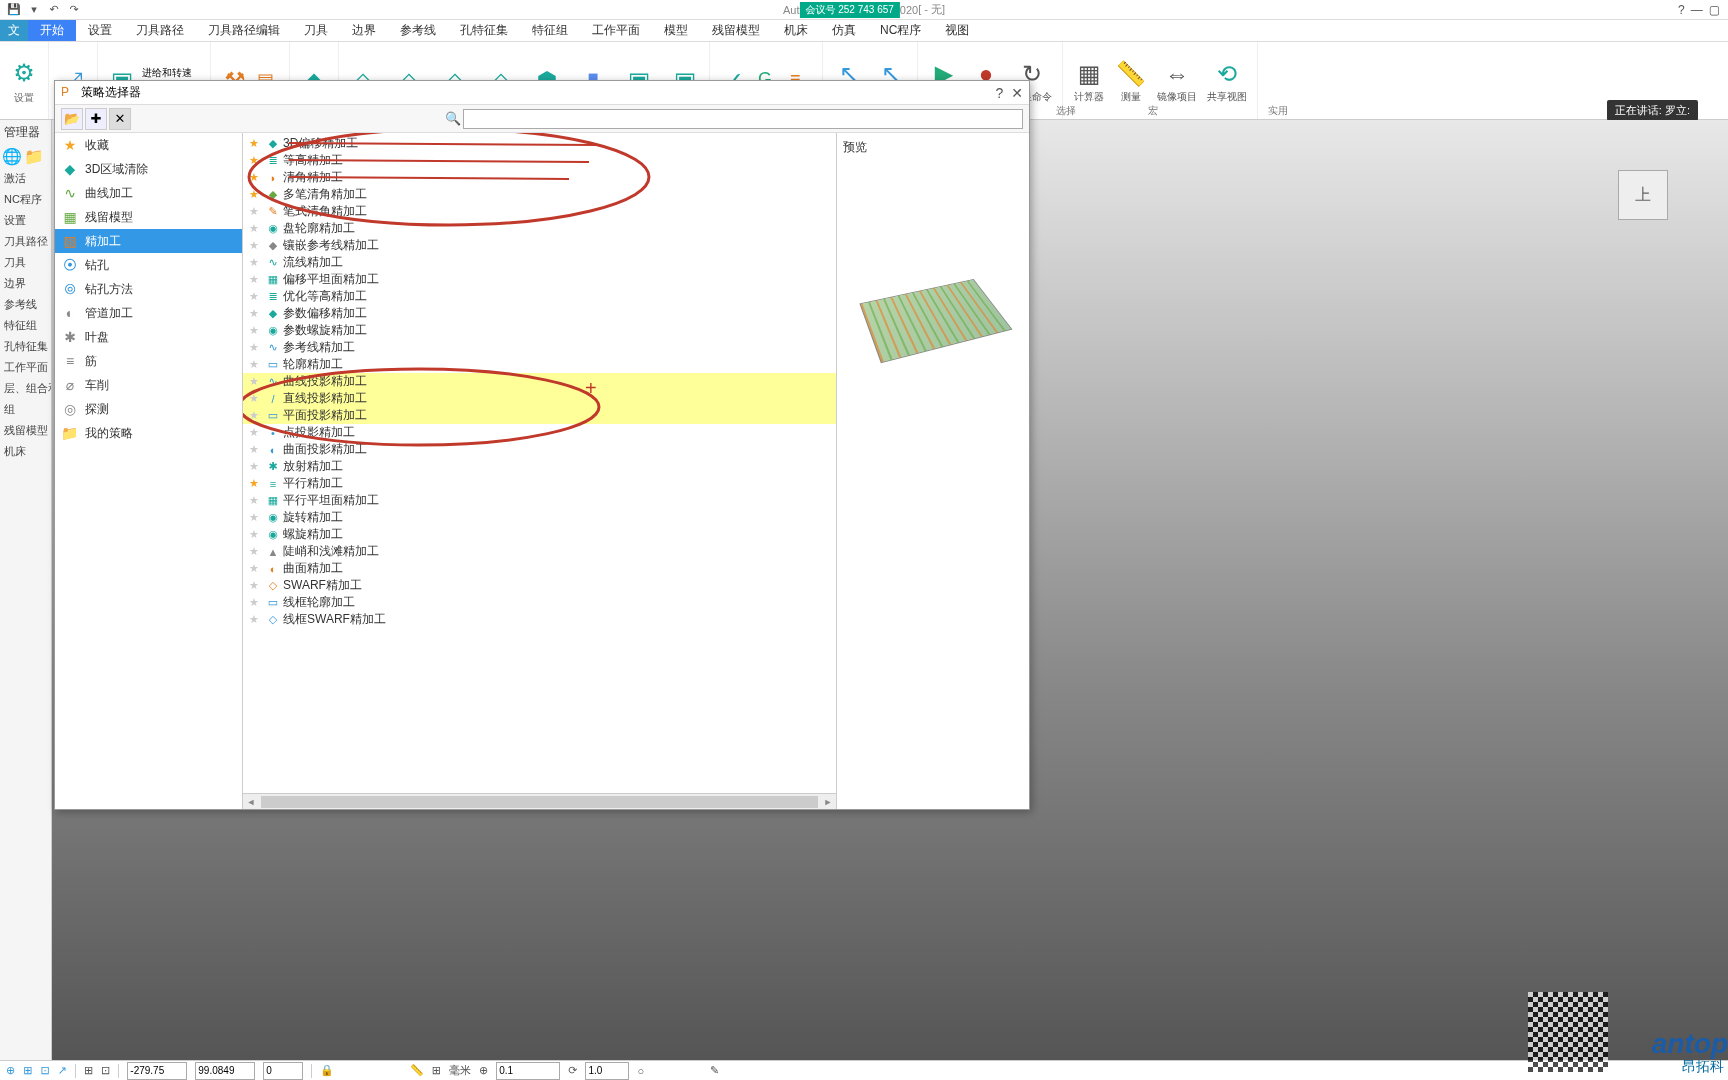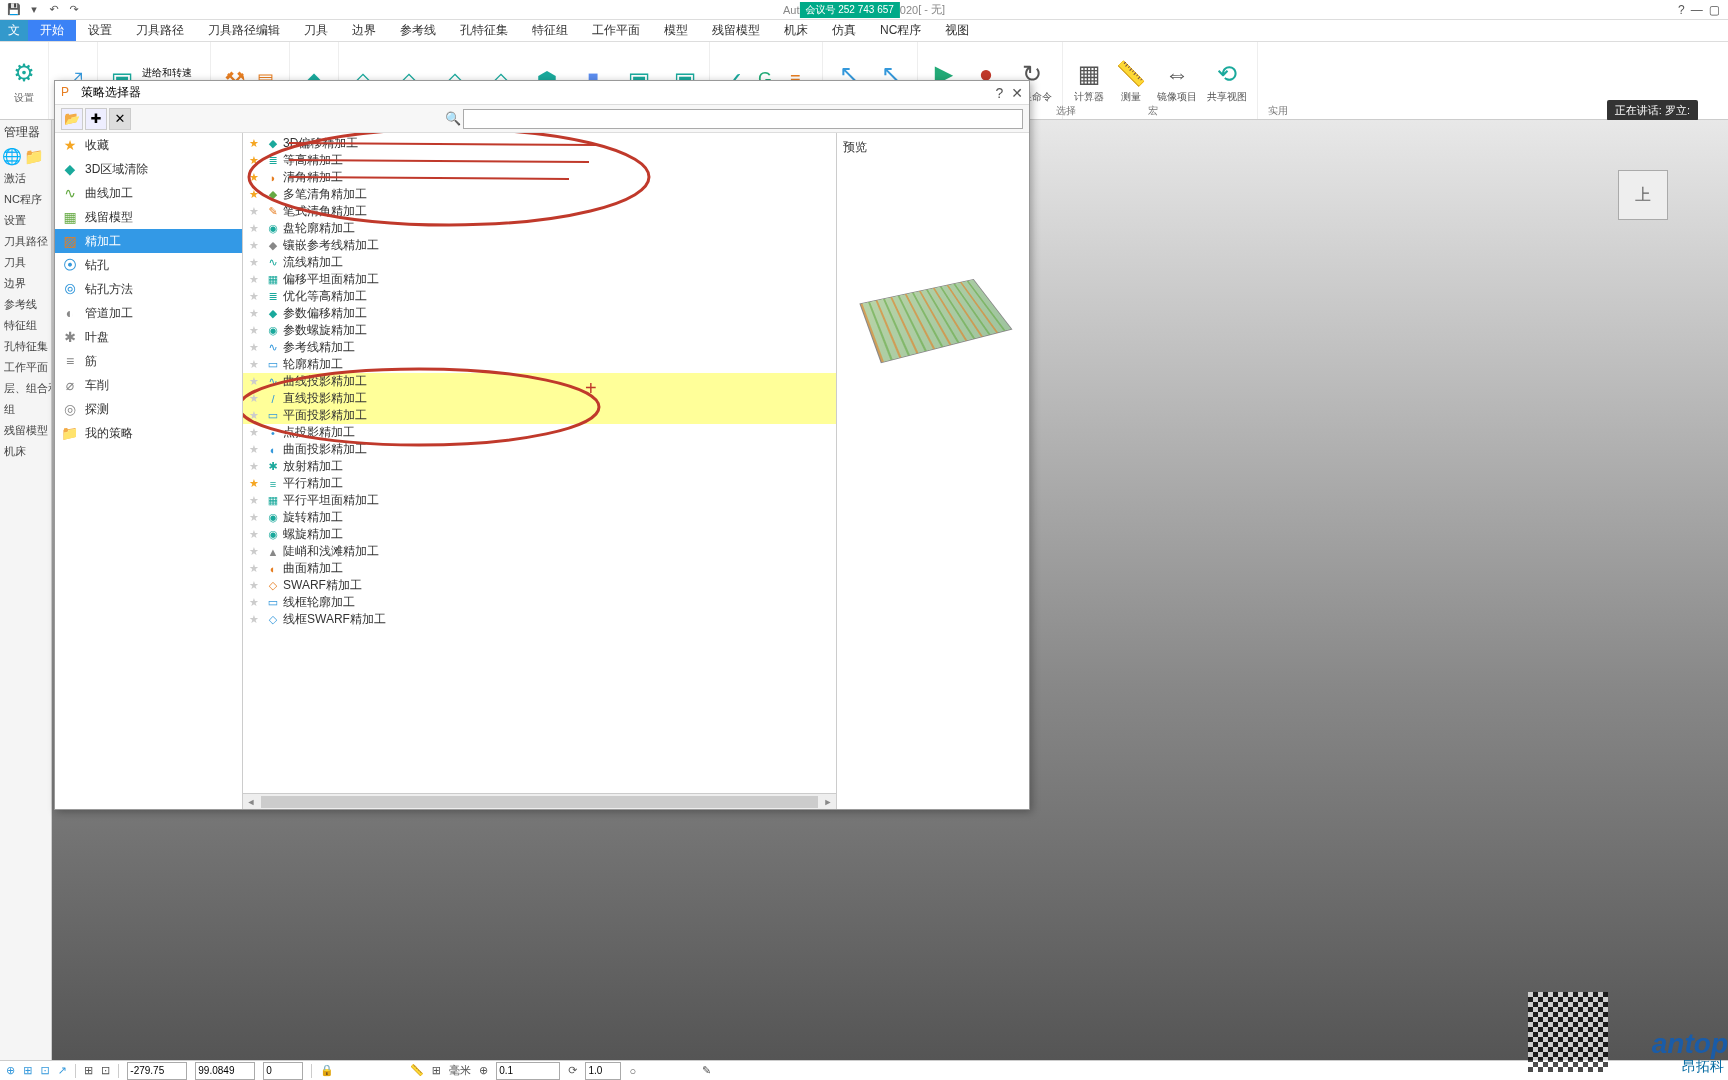--- a/index.html
+++ b/index.html
@@ -515,21 +515,21 @@
   <input class="status-input" style="width: 40px;" value="0">
   <span class="status-sep"></span>
   <span>🔒</span>
   <span style="width:60px"></span>
   <span>📏</span>
   <span>⊞</span>
   <span>毫米</span>
   <span>⊕</span>
   <input class="status-input" style="width: 64px;" value="0.1">
   <span>⟳</span>
-  <input class="status-input" style="width: 36px;" value="1.0">
+  <input class="status-input" style="width: 44px;" value="1.0">
   <span>○</span>
   <span style="width:50px"></span>
   <span>✎</span>
 </div>
 
 <div class="qr"></div>
 <div class="logo">antop</div>
 <div class="logo-sub">昂拓科</div>
 
 </body></html>

